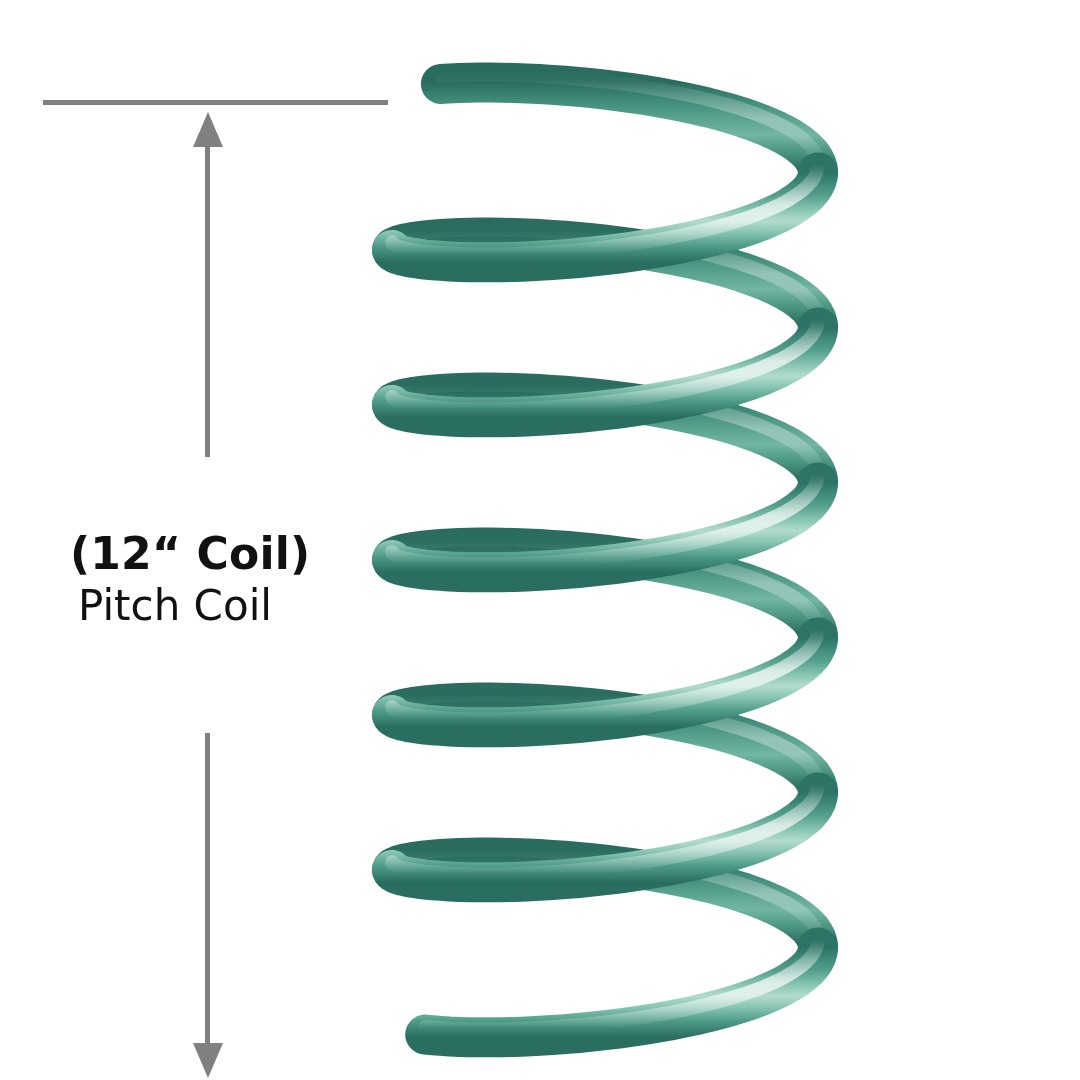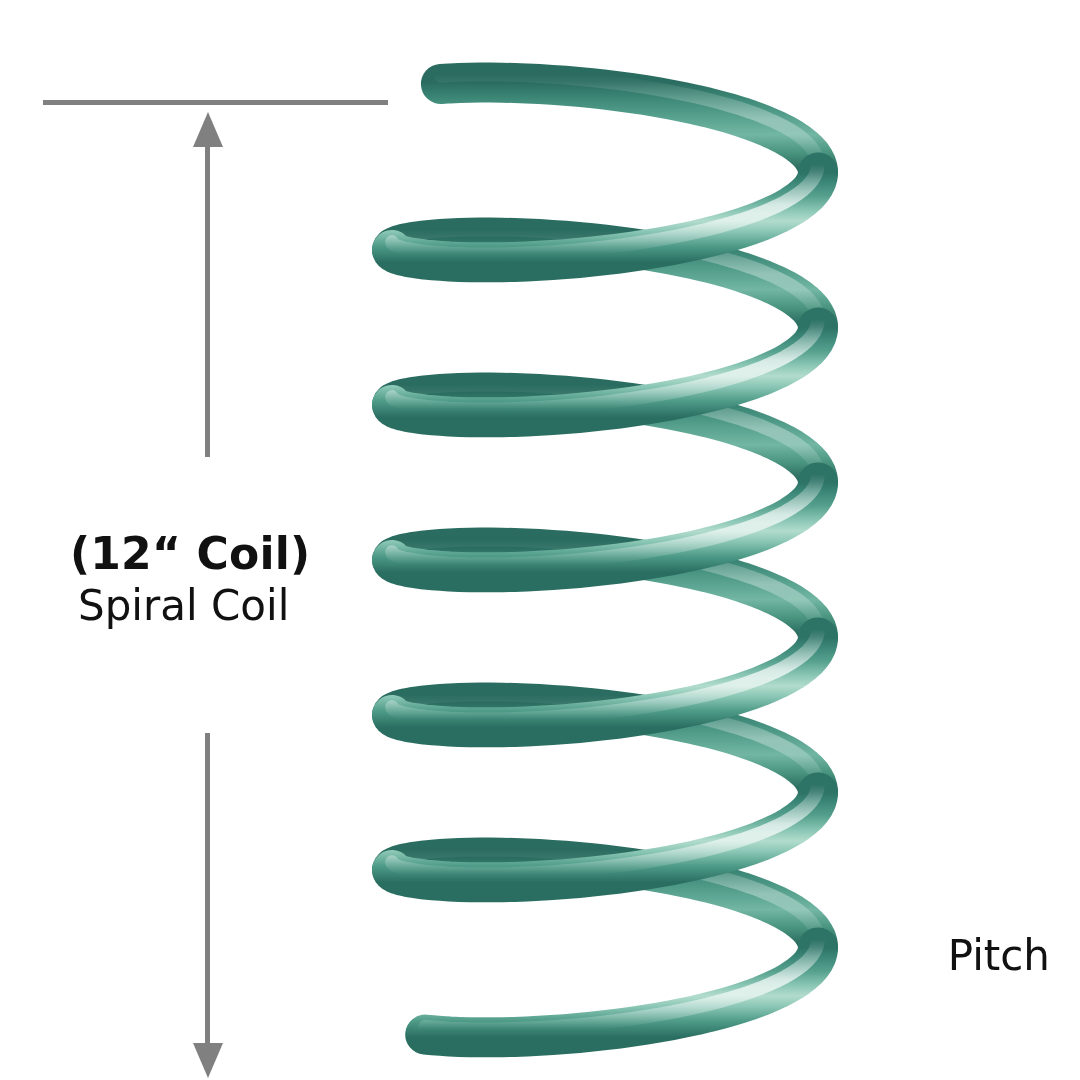--- a/index.html
+++ b/index.html
@@ -161,20 +161,19 @@
   <div class="arrow-head arrow-up" style="left:193px;top:112px;"></div>
 
   <div class="dim-shaft" style="left:205px;top:145px;height:312px;"></div>
 
   <div class="dim-shaft" style="left:205px;top:733px;height:310px;"></div>
 
   <div class="arrow-head arrow-down" style="left:193px;top:1043px;"></div>
 
   <div class="label-block" id="coil-label">
     <div class="label-strong">(12“ Coil)</div>
-    <div class="label-regular">Spiral Coil</div>
+    <div class="label-regular">Pitch Coil</div>
   </div>
 
   <div class="label-block" id="pitch-label">
-    <div class="label-regular">Pitch</div>
   </div>
 
 </div>
 
 </body></html>

